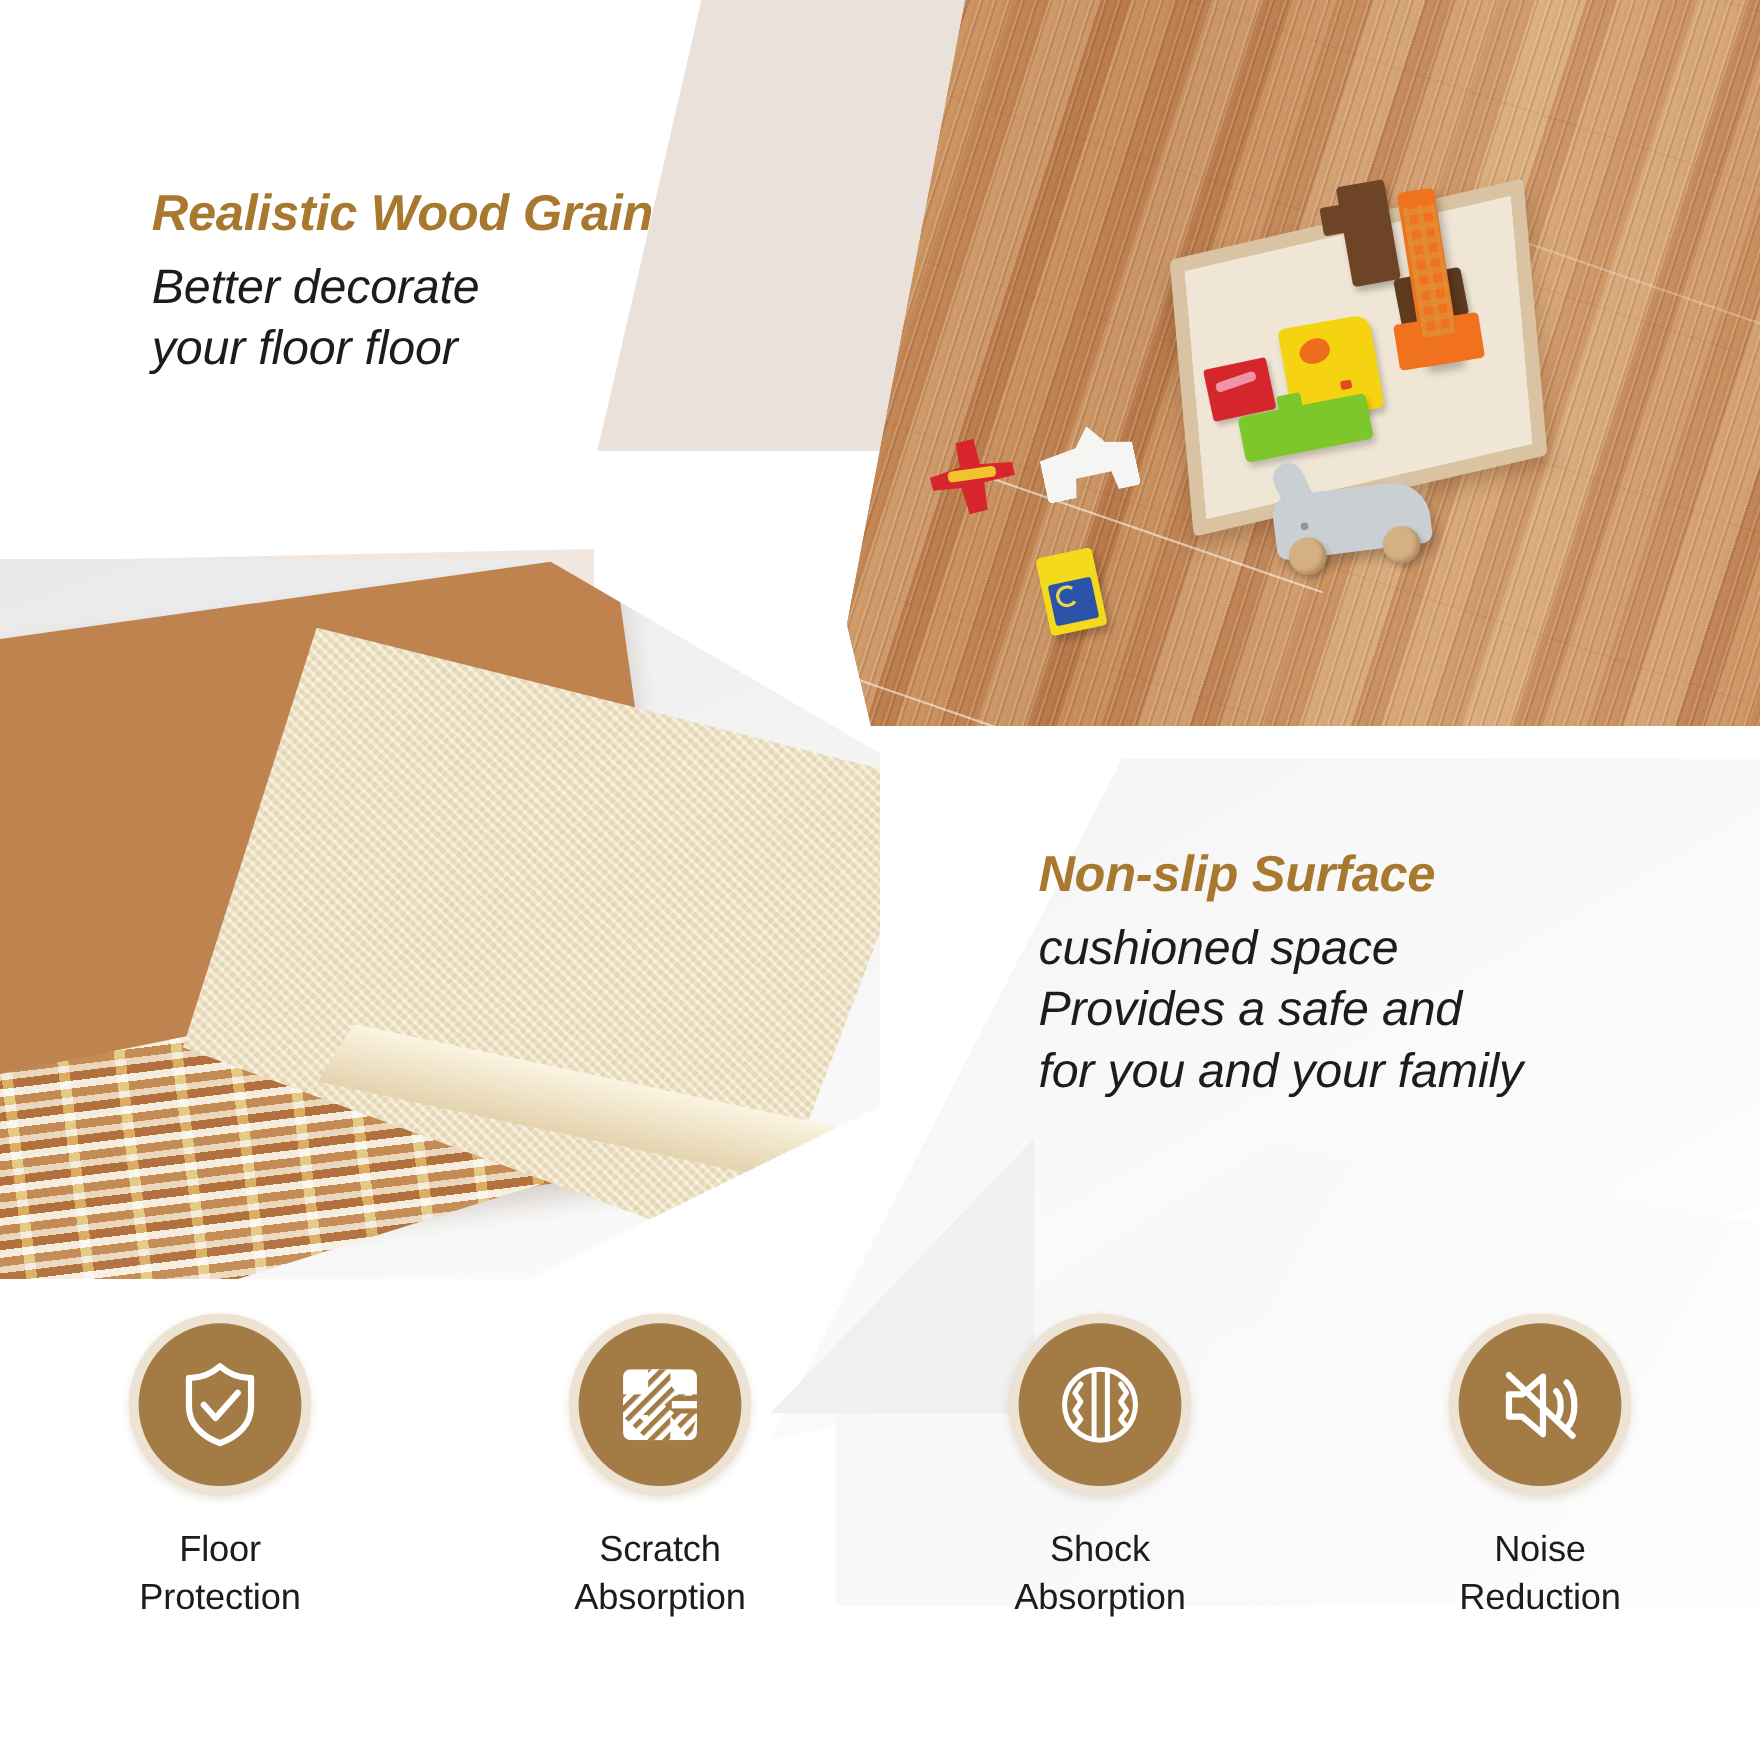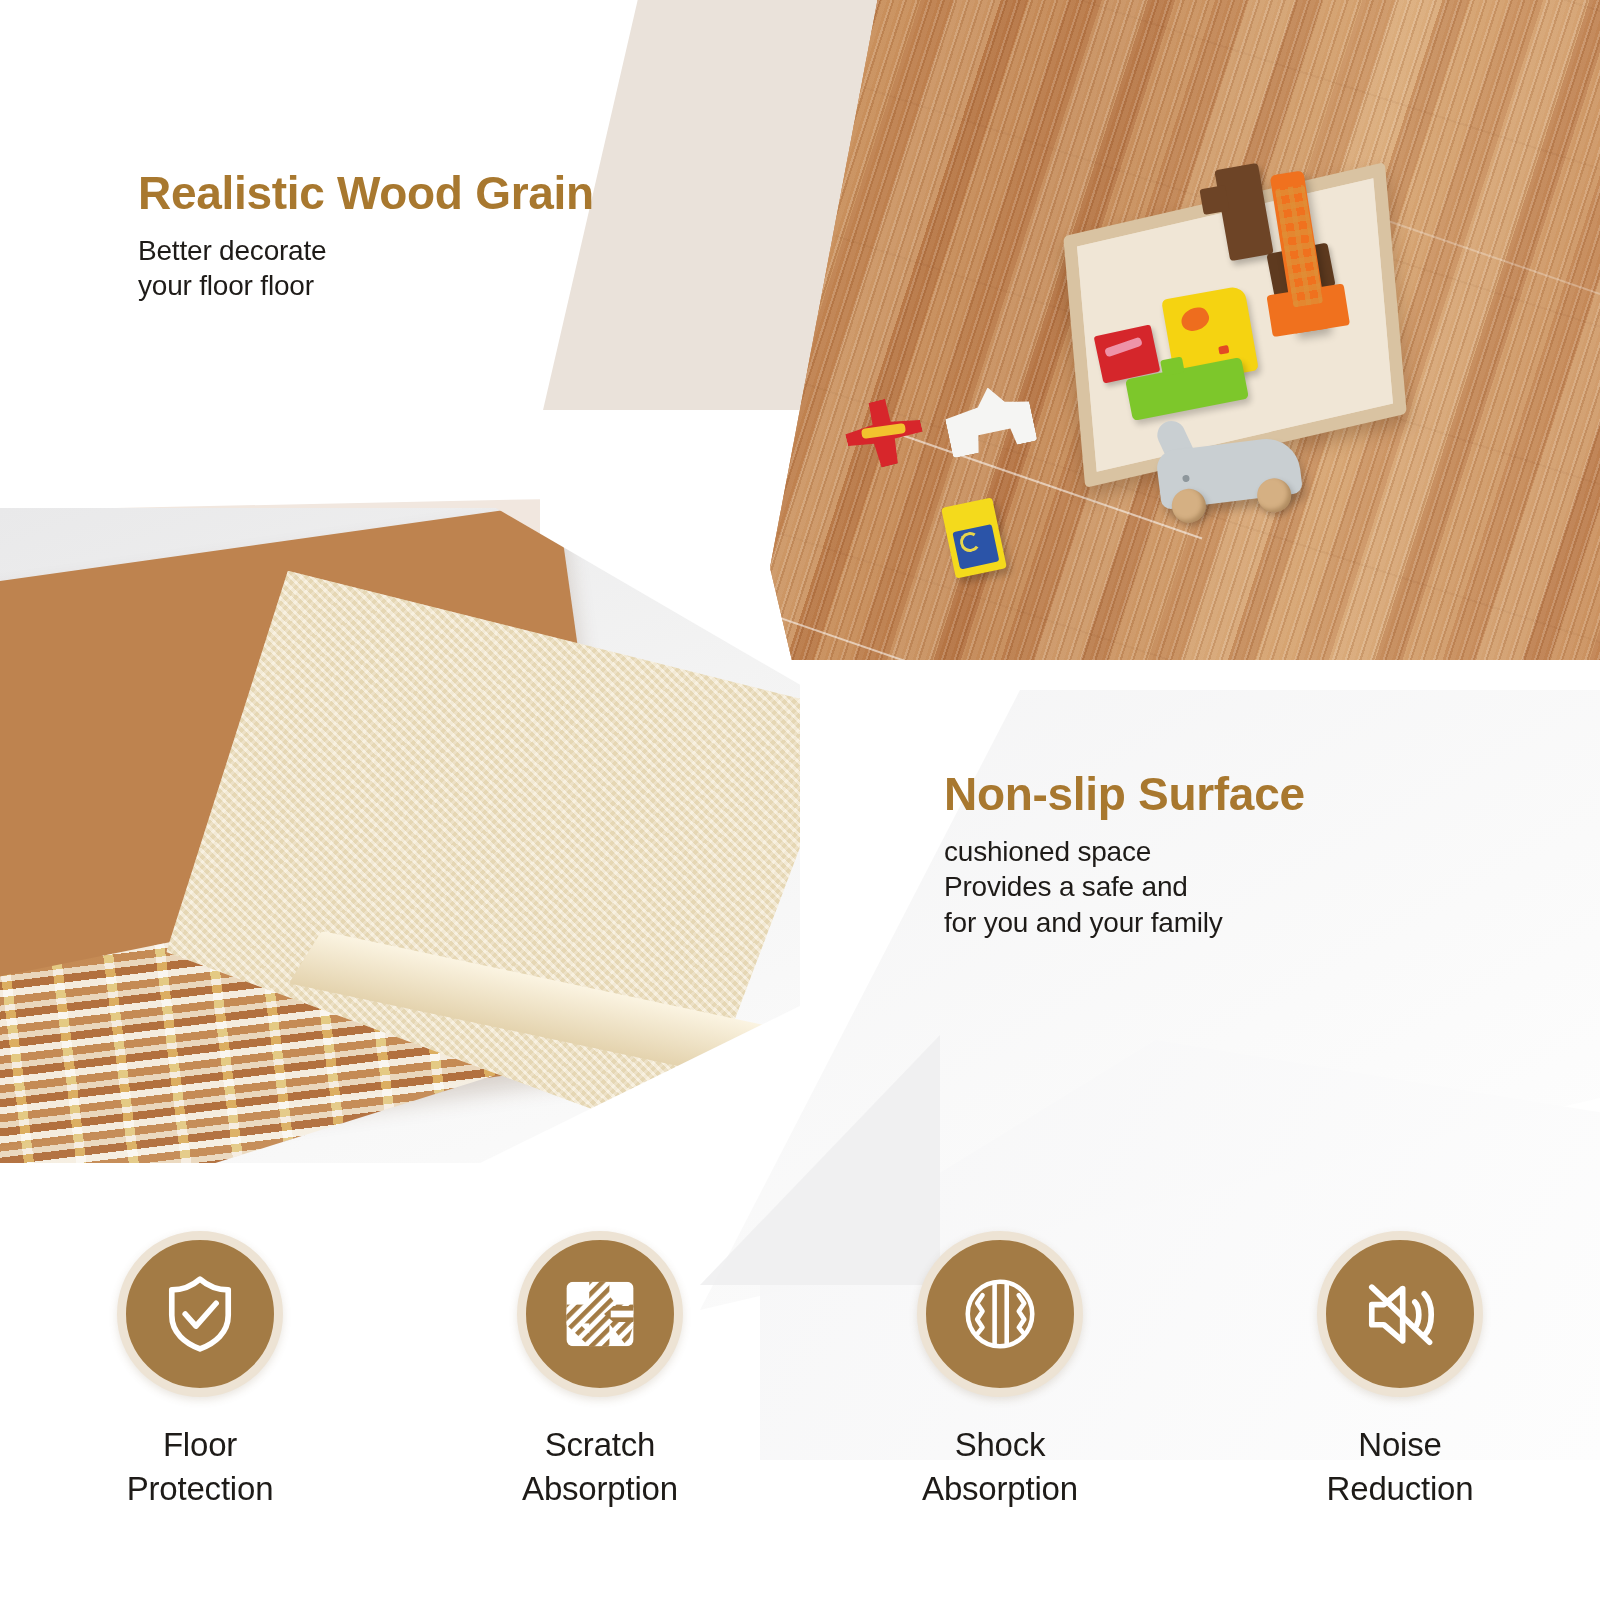--- a/index.html
+++ b/index.html
@@ -177,36 +177,36 @@
     opacity:.6;
   }
   .mat-edge {
     position:absolute; left:300px; top:470px; width:480px; height:58px;
     background:linear-gradient(180deg,#FBF4E2 0%,#E4D3AE 100%);
     transform:rotate(12deg) skewX(-20deg);
     border-radius:3px;
   }
 
   
-  .txt-block { position:absolute; z-index:5; }
+  .txt-block { position:absolute; z-index:5;font-style:italic; }
   .txt-a { left:138px; top:168px; width:620px; }
   .txt-b { left:944px; top:769px; width:600px; }
   .headline {
     font-size:46px; font-weight:bold; letter-spacing:-.3px;
     color:#A8782F; line-height:1.1; margin-bottom:14px;
   }
   .subline {
-    font-size:28px; font-weight:400; color:#1E1B18;
+    font-size:44px; font-weight:400; color:#1E1B18;
     line-height:1.28; letter-spacing:-.2px;
   }
   .subline span { display:block; }
 
   
   .features {
-    position:absolute; left:0; top:1231px; width:1600px; height:340px;
+    position:absolute; left:0; top:1194px; width:1600px; height:340px;
     display:flex; z-index:6;
   }
   .feature { flex:1; display:flex; flex-direction:column; align-items:center; }
   .fcircle {
     width:166px; height:166px; border-radius:50%;
     background:#A37B45;
     border:9px solid #EDE3D4;
     display:flex; align-items:center; justify-content:center;
     box-shadow:0 3px 8px rgba(120,95,55,.16);
   }

